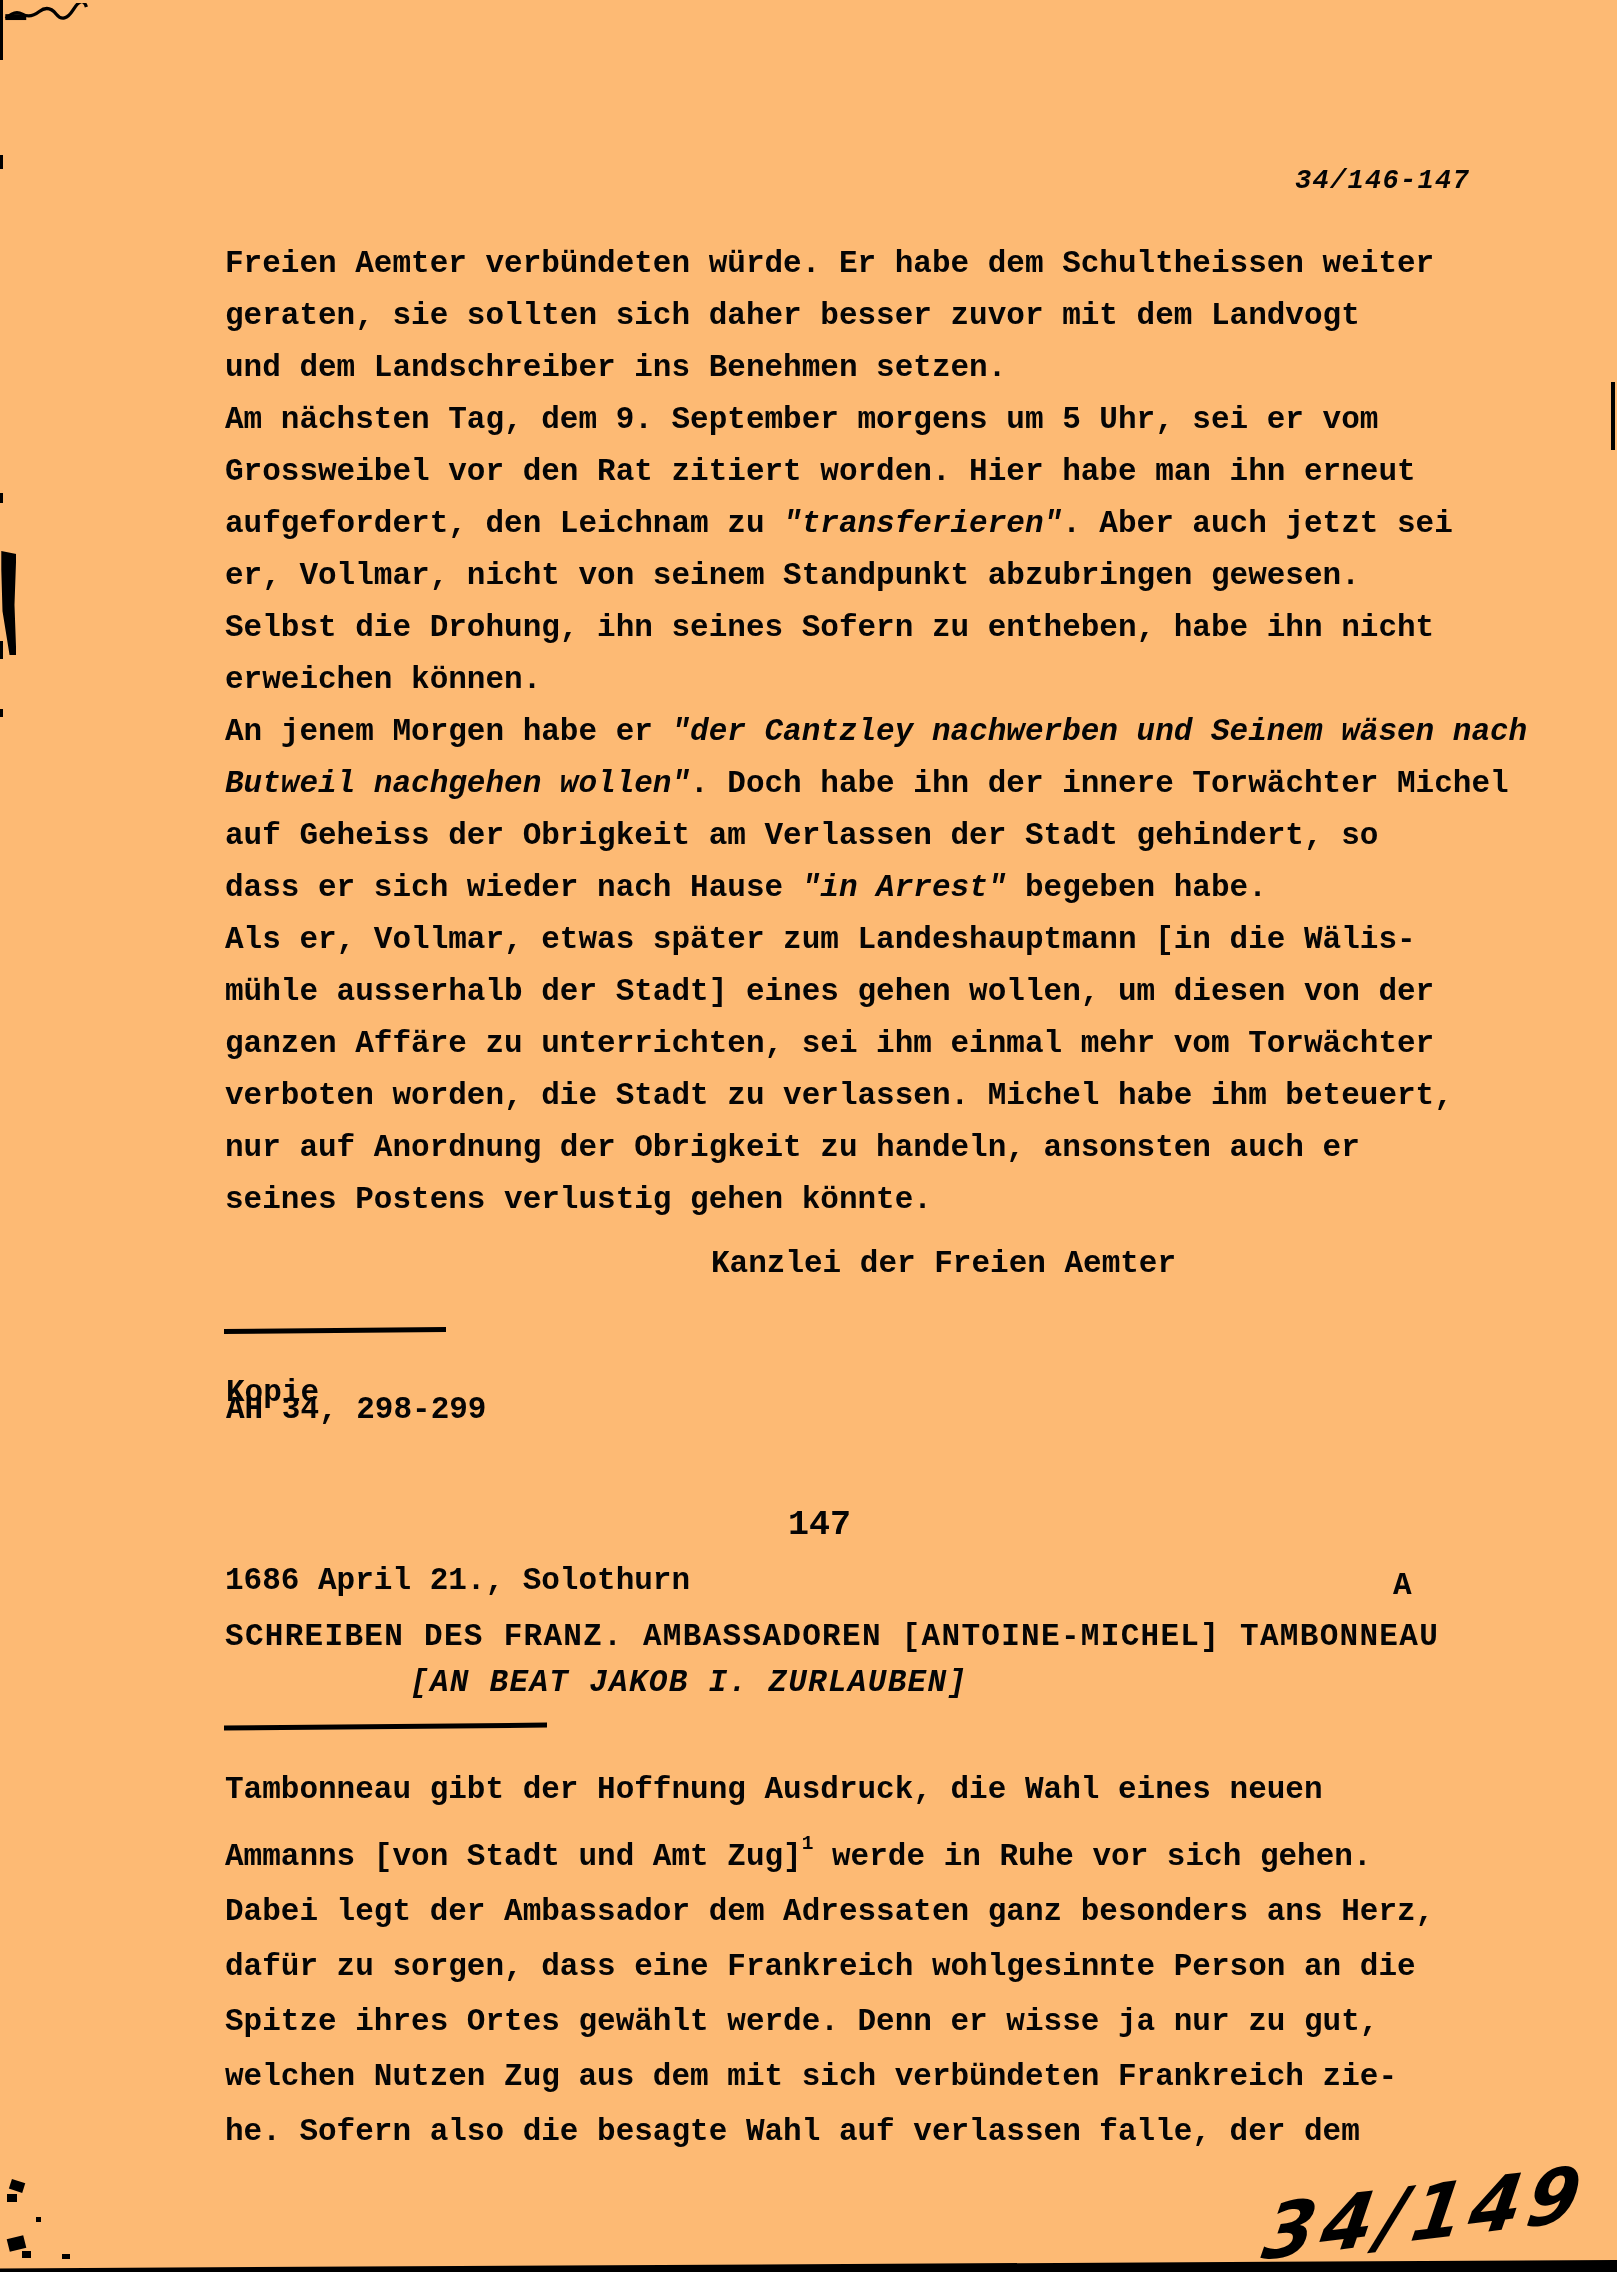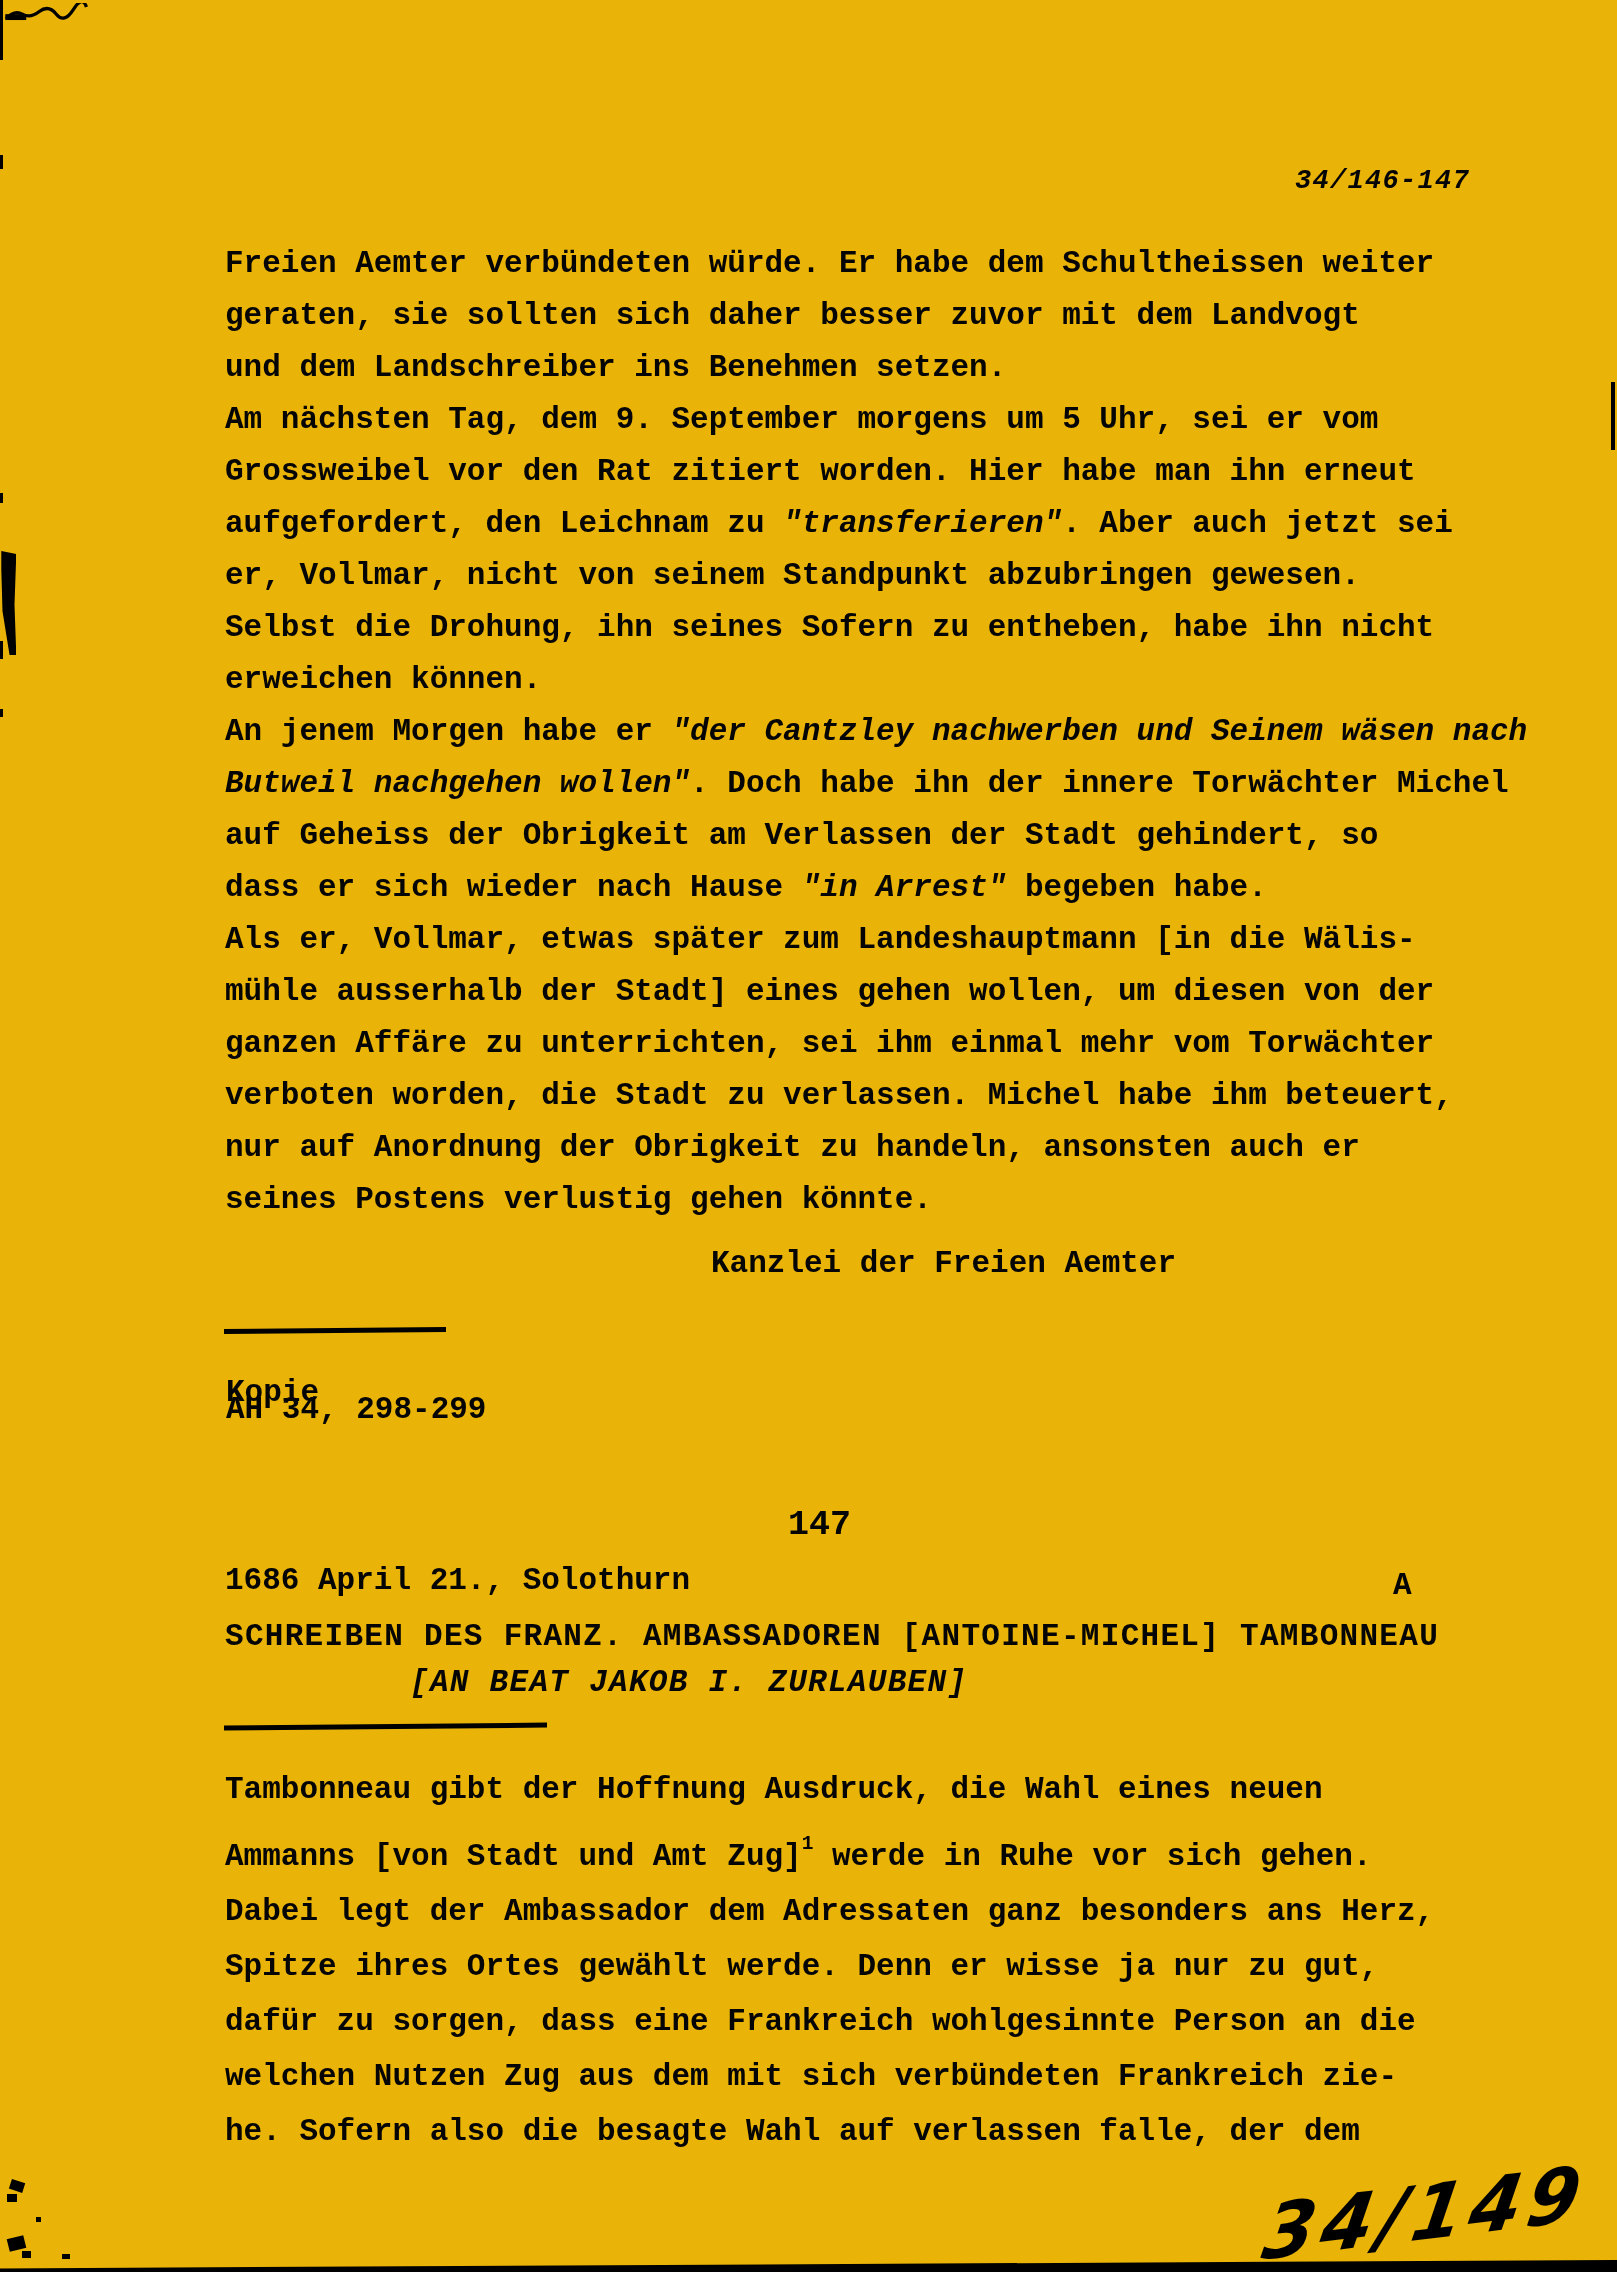--- a/index.html
+++ b/index.html
@@ -1,19 +1,19 @@
 <!DOCTYPE html>
 <html style="font-size:10.4px"><head>
 <meta charset="utf-8">
 <style>
   html,body { margin:0; padding:0; background:#e8e8e8; }
   .page {
     position:relative;
     width:1617px; height:2273px;
-    background:#eab308;
+    background:#fdba74;
     overflow:hidden;
     font-family:"Liberation Mono", monospace;
     color:#050505;
   }
   .tw { font-weight:700; }
   .tline { white-space:pre; }
   .it { font-style:italic; }
   .sup { font-size:19.5px; vertical-align:15.6px; }
 
   .ref-top {
@@ -116,22 +116,22 @@
   <div class="folio-a tw">A</div>
   <div class="title1 tw">SCHREIBEN DES FRANZ. AMBASSADOREN [ANTOINE-MICHEL] TAMBONNEAU</div>
   <div class="title2 tw">[AN BEAT JAKOB I. ZURLAUBEN]</div>
 
   <div class="rule rule-2"></div>
 
   <div class="summary tw" id="summary-lines">
       <div class="tline"><span>Tambonneau gibt der Hoffnung Ausdruck, die Wahl eines neuen</span></div>
       <div class="tline"><span>Ammanns [von Stadt und Amt Zug]</span><span class="sup">1</span><span> werde in Ruhe vor sich gehen.</span></div>
       <div class="tline"><span>Dabei legt der Ambassador dem Adressaten ganz besonders ans Herz,</span></div>
+      <div class="tline"><span>dafür zu sorgen, dass eine Frankreich wohlgesinnte Person an die</span></div>
       <div class="tline"><span>Spitze ihres Ortes gewählt werde. Denn er wisse ja nur zu gut,</span></div>
-      <div class="tline"><span>dafür zu sorgen, dass eine Frankreich wohlgesinnte Person an die</span></div>
       <div class="tline"><span>welchen Nutzen Zug aus dem mit sich verbündeten Frankreich zie-</span></div>
       <div class="tline"><span>he. Sofern also die besagte Wahl auf verlassen falle, der dem</span></div>
     </div>
 
   <div class="handwritten">34/149</div>
 
   <svg class="art-tl" width="85" height="21" viewBox="0 0 130 32">
     <path d="M3 24 Q16 10 28 17 T54 13 T80 17 T106 10 T126 6" stroke="#000" stroke-width="5" fill="none"></path>
     <rect x="2" y="17" width="32" height="9" fill="#000"></rect>
   </svg>

